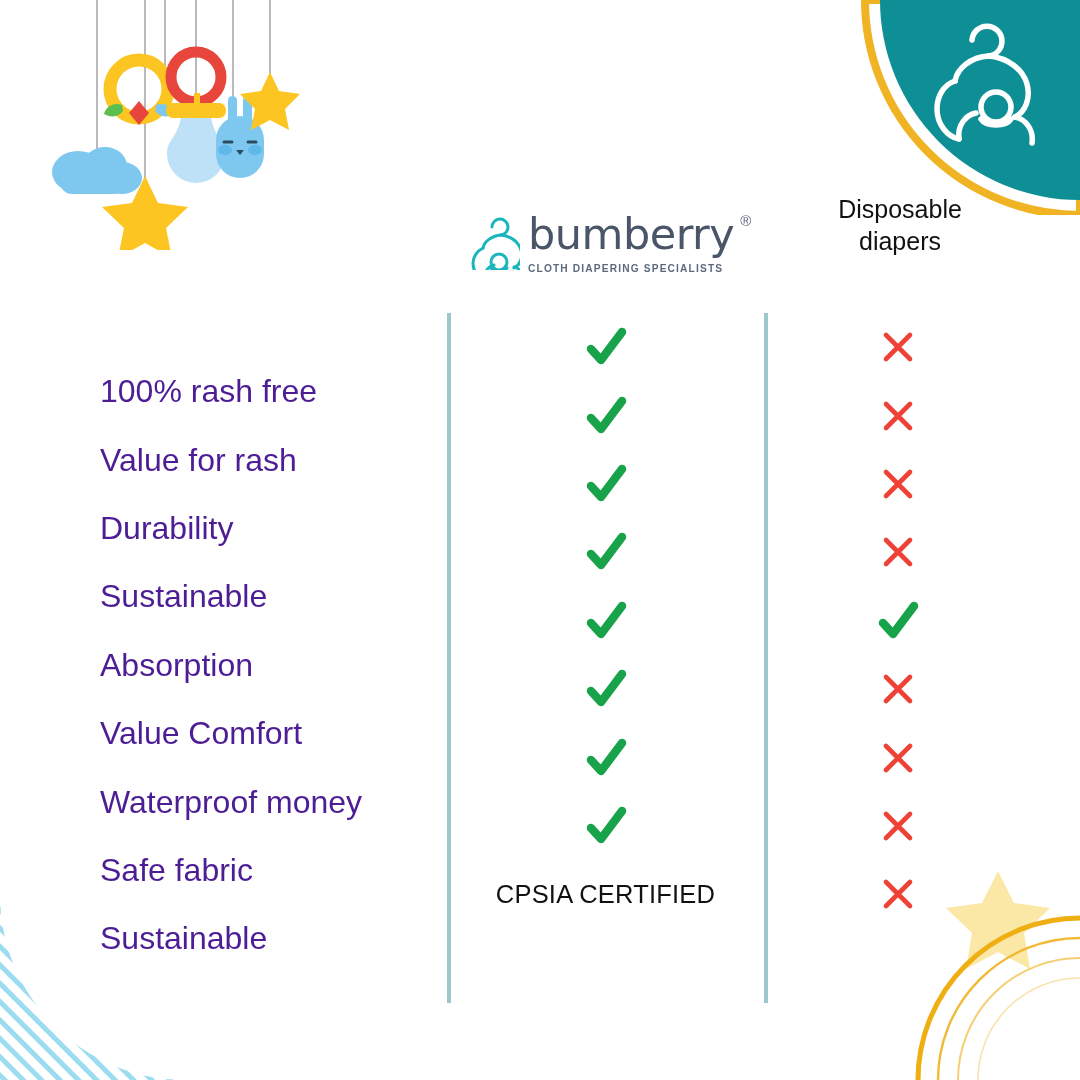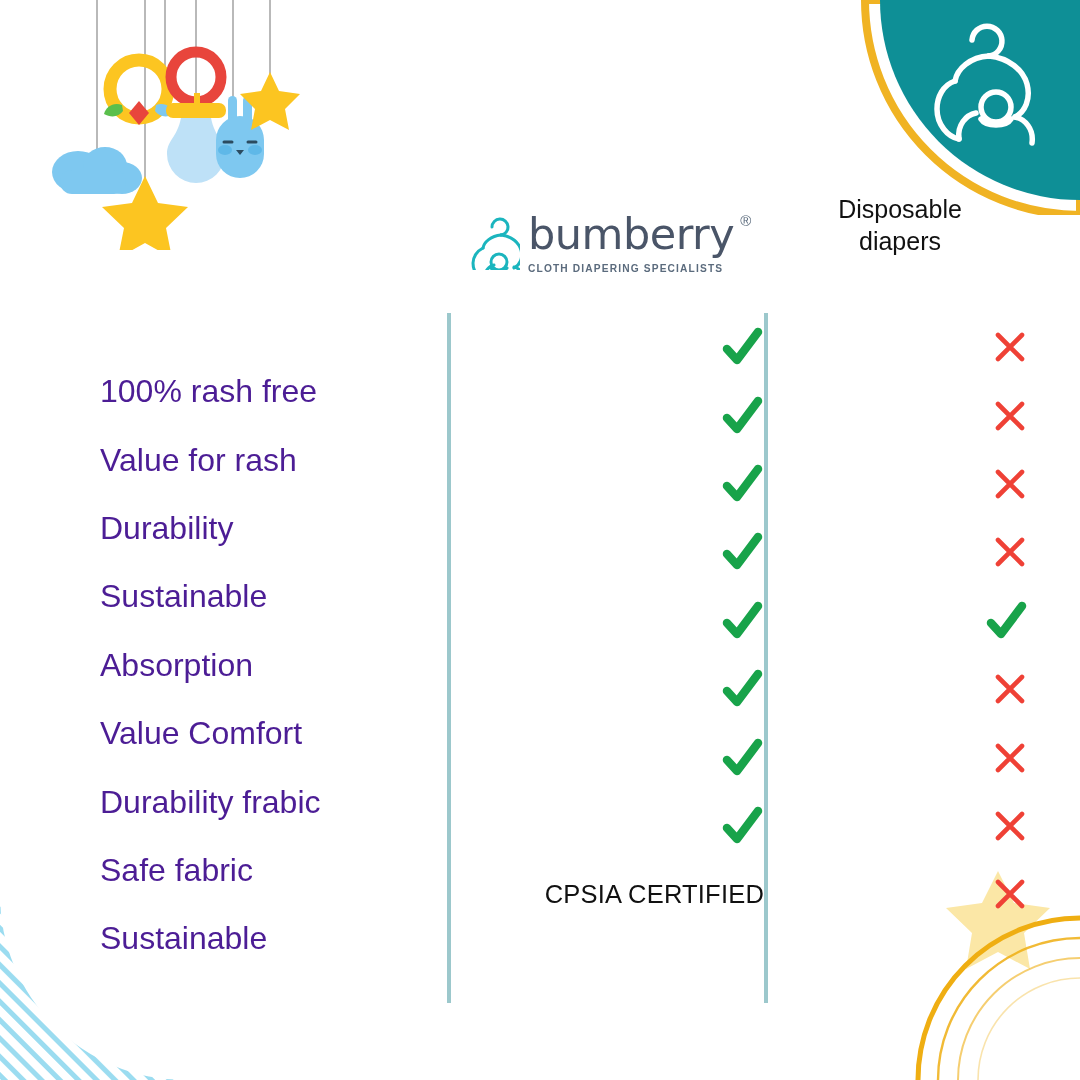--- a/index.html
+++ b/index.html
@@ -51,21 +51,21 @@
 
   
   #comparison-table { position:absolute; left:0; top:313px; width:1080px; }
   .row { position:relative; height:68.4px; }
   .feature-label {
     position:absolute; left:100px; top:50%; transform:translateY(-50%);
     font-size:32px; color:#4c1d95; white-space:nowrap; line-height:1;margin-top:44px;
   }
   .cell {
     position:absolute; top:0; height:100%;
-    display:flex; align-items:center; justify-content:flex-end;
+    display:flex; align-items:center; justify-content:center;
   }
   .cell-bumberry   { left:447px; width:317px; }
   .cell-disposable { left:768px; width:260px; }
   .mark-check { width:44px; height:44px; display:block; }
   .mark-cross { width:36px; height:36px; display:block; }
   .cell-text { font-size:25.5px; color:#111; white-space:nowrap; letter-spacing:0.2px; }
 </style>
 </head>
 <body>
 
@@ -256,21 +256,21 @@
             <path d="M7 24 L17 35 L38 7" fill="none" stroke="#18A34A" stroke-width="8.5" stroke-linecap="round" stroke-linejoin="round"></path>
           </svg>
         </div>
         <div class="cell cell-disposable">
           <svg class="mark-cross" viewBox="0 0 36 36">
             <path d="M6 6 L30 30 M30 6 L6 30" fill="none" stroke="#EF4136" stroke-width="4.6" stroke-linecap="round"></path>
           </svg>
         </div>
       </div>
       <div class="row">
-        <div class="feature-label">Durability frabic</div>
+        <div class="feature-label">Waterproof money</div>
         <div class="cell cell-bumberry">
           <svg class="mark-check" viewBox="0 0 44 44">
             <path d="M7 24 L17 35 L38 7" fill="none" stroke="#18A34A" stroke-width="8.5" stroke-linecap="round" stroke-linejoin="round"></path>
           </svg>
         </div>
         <div class="cell cell-disposable">
           <svg class="mark-cross" viewBox="0 0 36 36">
             <path d="M6 6 L30 30 M30 6 L6 30" fill="none" stroke="#EF4136" stroke-width="4.6" stroke-linecap="round"></path>
           </svg>
         </div>

